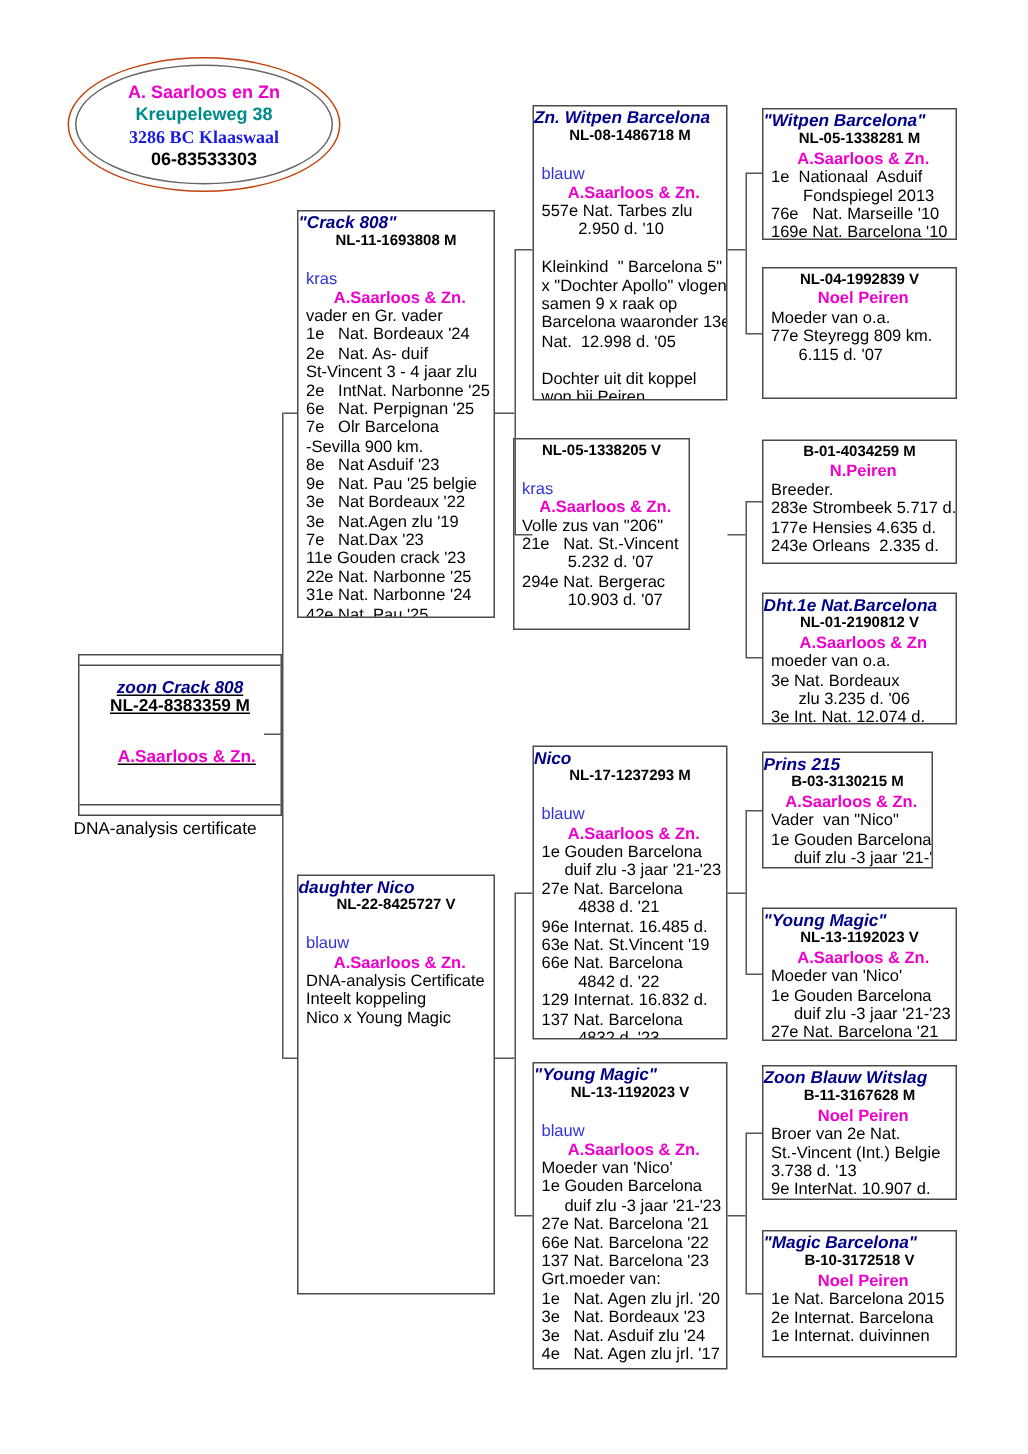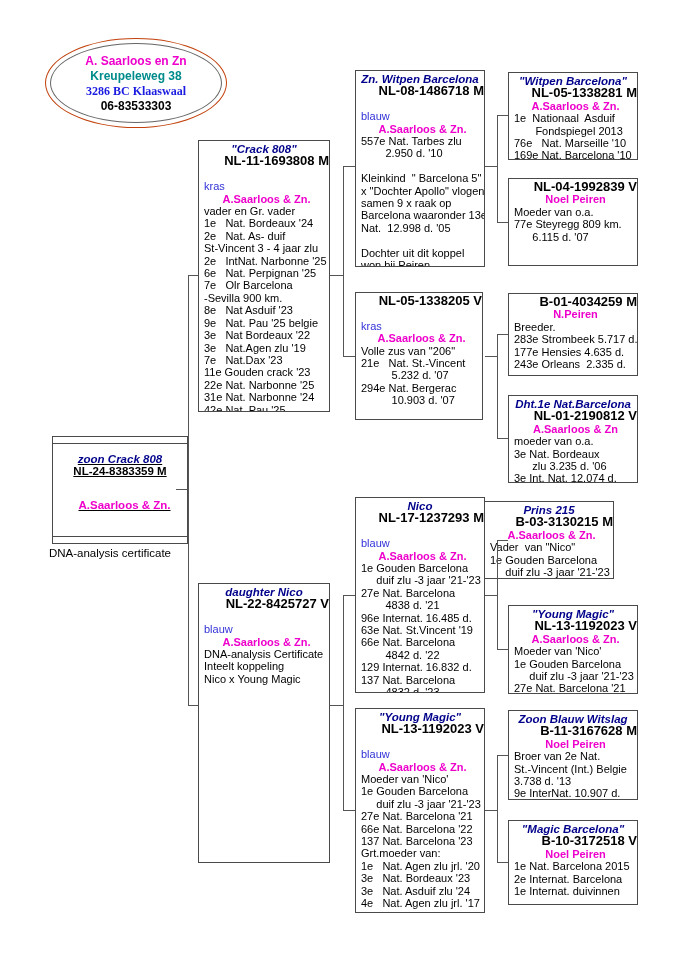--- a/index.html
+++ b/index.html
@@ -17,25 +17,25 @@
     position:relative;width:685px;height:969px;background:#ffffff;
     font-family:"Liberation Sans","DejaVu Sans",sans-serif;
     color:#000;overflow:hidden;
   }
   
   .pbox{
     position:absolute;border:1px solid var(--border);background:#fff;
     font-size:11px;line-height:12.4px;padding-top:2px;overflow:hidden;
   }
   .pbox .title{
-    text-align:center;color:var(--navy);font-weight:bold;font-style:italic;
+    text-align:left;color:var(--navy);font-weight:bold;font-style:italic;
     font-size:11.5px;white-space:pre;
   }
   .pbox .ring{
-    text-align:right;font-weight:bold;color:#000;font-size:13px;white-space:pre;
+    text-align:center;font-weight:bold;color:#000;font-size:10px;white-space:pre;
   }
   .lines{padding-left:5px;white-space:pre;}
   .line{display:block;}
   .owner{color:var(--magenta);font-weight:bold;text-align:center;}
   .blue{color:var(--blue);}
   .magenta{color:var(--magenta);font-weight:bold;}
   .teal{color:var(--teal);font-weight:bold;}
   .blue2{color:var(--addrblue);font-weight:bold;font-family:Liberation Serif, serif;}
   .bold{font-weight:bold;}
   .plain{color:#000;}
@@ -100,21 +100,21 @@
     <div class="ring">NL-22-8425727 V</div>
     <div class="lines"><span class="line plain">&nbsp;</span><span class="line blue">blauw</span><span class="line owner">A.Saarloos &amp; Zn.</span><span class="line plain">DNA-analysis Certificate</span><span class="line plain">Inteelt koppeling</span><span class="line plain">Nico x Young Magic</span></div>
   </div>
 
   <div class="pbox" style="left:355px;top:70px;width:130px;height:197px">
     <div class="title">Zn. Witpen Barcelona</div>
     <div class="ring">NL-08-1486718 M</div>
     <div class="lines"><span class="line plain">&nbsp;</span><span class="line blue">blauw</span><span class="line owner">A.Saarloos &amp; Zn.</span><span class="line plain">557e Nat. Tarbes zlu</span><span class="line plain">        2.950 d. '10</span><span class="line plain">&nbsp;</span><span class="line plain">Kleinkind  " Barcelona 5"</span><span class="line plain">x "Dochter Apollo" vlogen</span><span class="line plain">samen 9 x raak op</span><span class="line plain">Barcelona waaronder 13e</span><span class="line plain">Nat.  12.998 d. '05</span><span class="line plain">&nbsp;</span><span class="line plain">Dochter uit dit koppel</span><span class="line plain">won bij Peiren</span></div>
   </div>
 
-  <div class="pbox" style="left:355px;top:292px;width:128px;height:128px">
+  <div class="pbox" style="left:342px;top:292px;width:118px;height:128px">
     <div class="title"></div>
     <div class="ring">NL-05-1338205 V</div>
     <div class="lines"><span class="line plain">&nbsp;</span><span class="line blue">kras</span><span class="line owner">A.Saarloos &amp; Zn.</span><span class="line plain">Volle zus van "206"</span><span class="line plain">21e   Nat. St.-Vincent</span><span class="line plain">          5.232 d. '07</span><span class="line plain">294e Nat. Bergerac</span><span class="line plain">          10.903 d. '07</span></div>
   </div>
 
   <div class="pbox" style="left:355px;top:497px;width:130px;height:196px">
     <div class="title">Nico</div>
     <div class="ring">NL-17-1237293 M</div>
     <div class="lines"><span class="line plain">&nbsp;</span><span class="line blue">blauw</span><span class="line owner">A.Saarloos &amp; Zn.</span><span class="line plain">1e Gouden Barcelona</span><span class="line plain">     duif zlu -3 jaar '21-'23</span><span class="line plain">27e Nat. Barcelona</span><span class="line plain">        4838 d. '21</span><span class="line plain">96e Internat. 16.485 d.</span><span class="line plain">63e Nat. St.Vincent '19</span><span class="line plain">66e Nat. Barcelona</span><span class="line plain">        4842 d. '22</span><span class="line plain">129 Internat. 16.832 d.</span><span class="line plain">137 Nat. Barcelona</span><span class="line plain">        4832 d. '23</span></div>
   </div>
@@ -142,21 +142,21 @@
     <div class="ring">B-01-4034259 M</div>
     <div class="lines"><span class="line owner">N.Peiren</span><span class="line plain">Breeder.</span><span class="line plain">283e Strombeek 5.717 d.</span><span class="line plain">177e Hensies 4.635 d.</span><span class="line plain">243e Orleans  2.335 d.</span></div>
   </div>
 
   <div class="pbox" style="left:508px;top:395px;width:130px;height:88px">
     <div class="title">Dht.1e Nat.Barcelona</div>
     <div class="ring">NL-01-2190812 V</div>
     <div class="lines"><span class="line owner">A.Saarloos &amp; Zn</span><span class="line plain">moeder van o.a.</span><span class="line plain">3e Nat. Bordeaux</span><span class="line plain">      zlu 3.235 d. '06</span><span class="line plain">3e Int. Nat. 12.074 d.</span></div>
   </div>
 
-  <div class="pbox" style="left:484px;top:501px;width:130px;height:78px">
+  <div class="pbox" style="left:508px;top:501px;width:114px;height:78px">
     <div class="title">Prins 215</div>
     <div class="ring">B-03-3130215 M</div>
     <div class="lines"><span class="line owner">A.Saarloos &amp; Zn.</span><span class="line plain">Vader  van "Nico"</span><span class="line plain">1e Gouden Barcelona</span><span class="line plain">     duif zlu -3 jaar '21-'23</span></div>
   </div>
 
   <div class="pbox" style="left:508px;top:605px;width:130px;height:89px">
     <div class="title">"Young Magic"</div>
     <div class="ring">NL-13-1192023 V</div>
     <div class="lines"><span class="line owner">A.Saarloos &amp; Zn.</span><span class="line plain">Moeder van 'Nico'</span><span class="line plain">1e Gouden Barcelona</span><span class="line plain">     duif zlu -3 jaar '21-'23</span><span class="line plain">27e Nat. Barcelona '21</span></div>
   </div>

